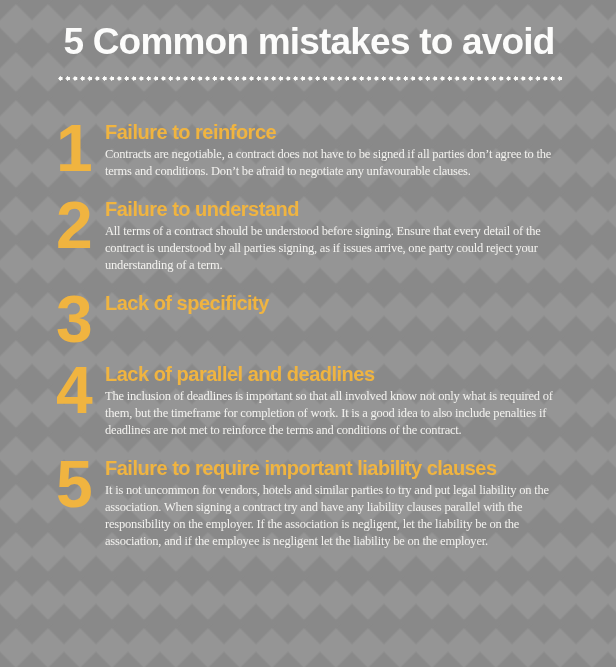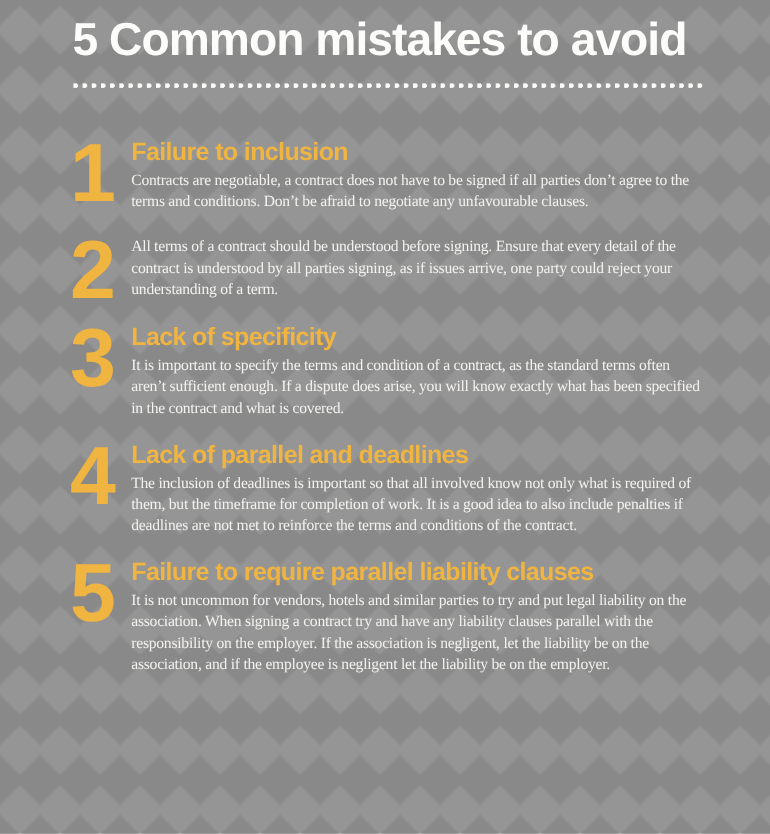--- a/index.html
+++ b/index.html
@@ -15,25 +15,26 @@
     background-color: #959595;
     
     background-image:
       linear-gradient(45deg,  #898989 23.5%, rgba(137,137,137,0) 27%),
       linear-gradient(135deg, #898989 23.5%, rgba(137,137,137,0) 27%),
       linear-gradient(225deg, #898989 23.5%, rgba(137,137,137,0) 27%),
       linear-gradient(315deg, #898989 23.5%, rgba(137,137,137,0) 27%);
     background-size: 32px 48px;
   }
   .title {
-    margin: 11px 56px 0 58px;
+    margin: 21px 56px 0 58px;
     font-size: 37px;
     font-weight: bold;
     letter-spacing: -0.8px;
     color: #fcfcfb;
+    text-align: center;
   }
   .dotted-rule {
     width: 505px;
     height: 5px;
     margin: 13px 0 0 58px;
     background-image: radial-gradient(circle 2.1px at 2.5px 2.5px, #fbfbf9 96%, rgba(251,251,249,0));
     background-size: 7.35px 5px;
     background-repeat: repeat-x;
   }
   .items {
@@ -81,50 +82,50 @@
 
   <h1 class="title">5 Common mistakes to avoid</h1>
 
   <div class="dotted-rule"></div>
 
   <div class="items">
 
     <div class="item">
       <div class="item-num">1</div>
       <div class="item-content">
-        <div class="item-heading">Failure to inclusion</div>
+        <div class="item-heading">Failure to reinforce</div>
         <div class="item-body">Contracts are negotiable, a contract does not have to be signed if all parties don’t agree to the terms and conditions. Don’t be afraid to negotiate any unfavourable clauses.</div>
       </div>
     </div>
 
     <div class="item">
       <div class="item-num">2</div>
       <div class="item-content">
+        <div class="item-heading">Failure to understand</div>
         <div class="item-body">All terms of a contract should be understood before signing. Ensure that every detail of the contract is understood by all parties signing, as if issues arrive, one party could reject your understanding of a term.</div>
       </div>
     </div>
 
     <div class="item">
       <div class="item-num">3</div>
       <div class="item-content">
         <div class="item-heading">Lack of specificity</div>
-        <div class="item-body">It is important to specify the terms and condition of a contract, as the standard terms often aren’t sufficient enough. If a dispute does arise, you will know exactly what has been specified in the contract and what is covered.</div>
       </div>
     </div>
 
     <div class="item">
       <div class="item-num">4</div>
       <div class="item-content">
         <div class="item-heading">Lack of parallel and deadlines</div>
         <div class="item-body">The inclusion of deadlines is important so that all involved know not only what is required of them, but the timeframe for completion of work. It is a good idea to also include penalties if deadlines are not met to reinforce the terms and conditions of the contract.</div>
       </div>
     </div>
 
     <div class="item">
       <div class="item-num">5</div>
       <div class="item-content">
-        <div class="item-heading">Failure to require parallel liability clauses</div>
+        <div class="item-heading">Failure to require important liability clauses</div>
         <div class="item-body">It is not uncommon for vendors, hotels and similar parties to try and put legal liability on the association. When signing a contract try and have any liability clauses parallel with the responsibility on the employer. If the association is negligent, let the liability be on the association, and if the employee is negligent let the liability be on the employer.</div>
       </div>
     </div>
 
   </div>
 </div>
 
 </body></html>

